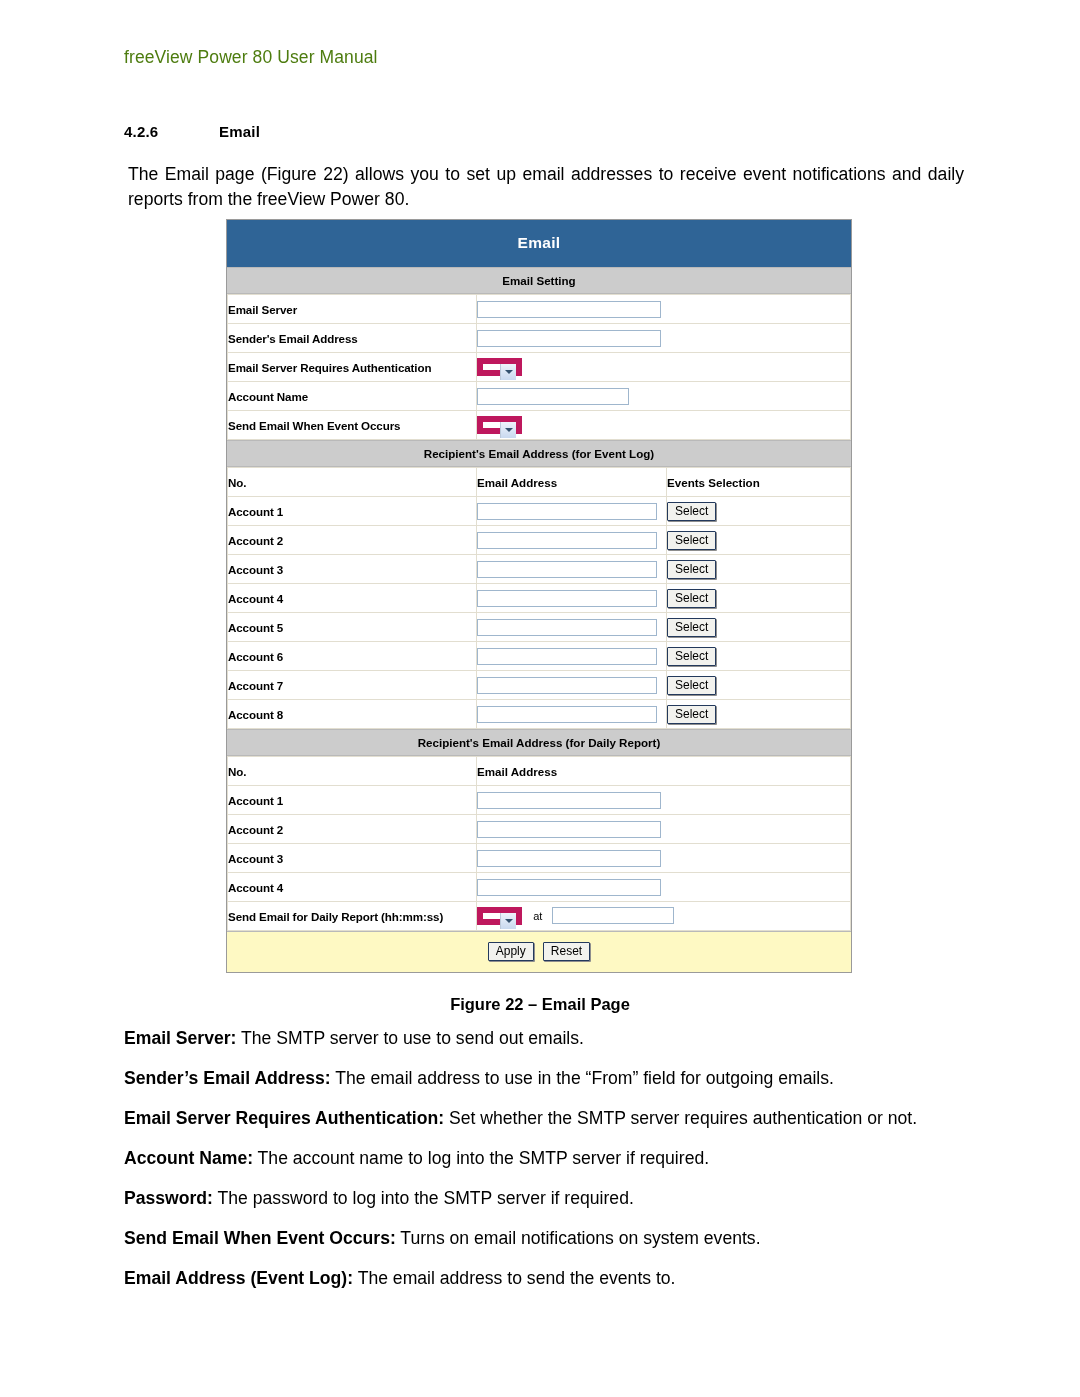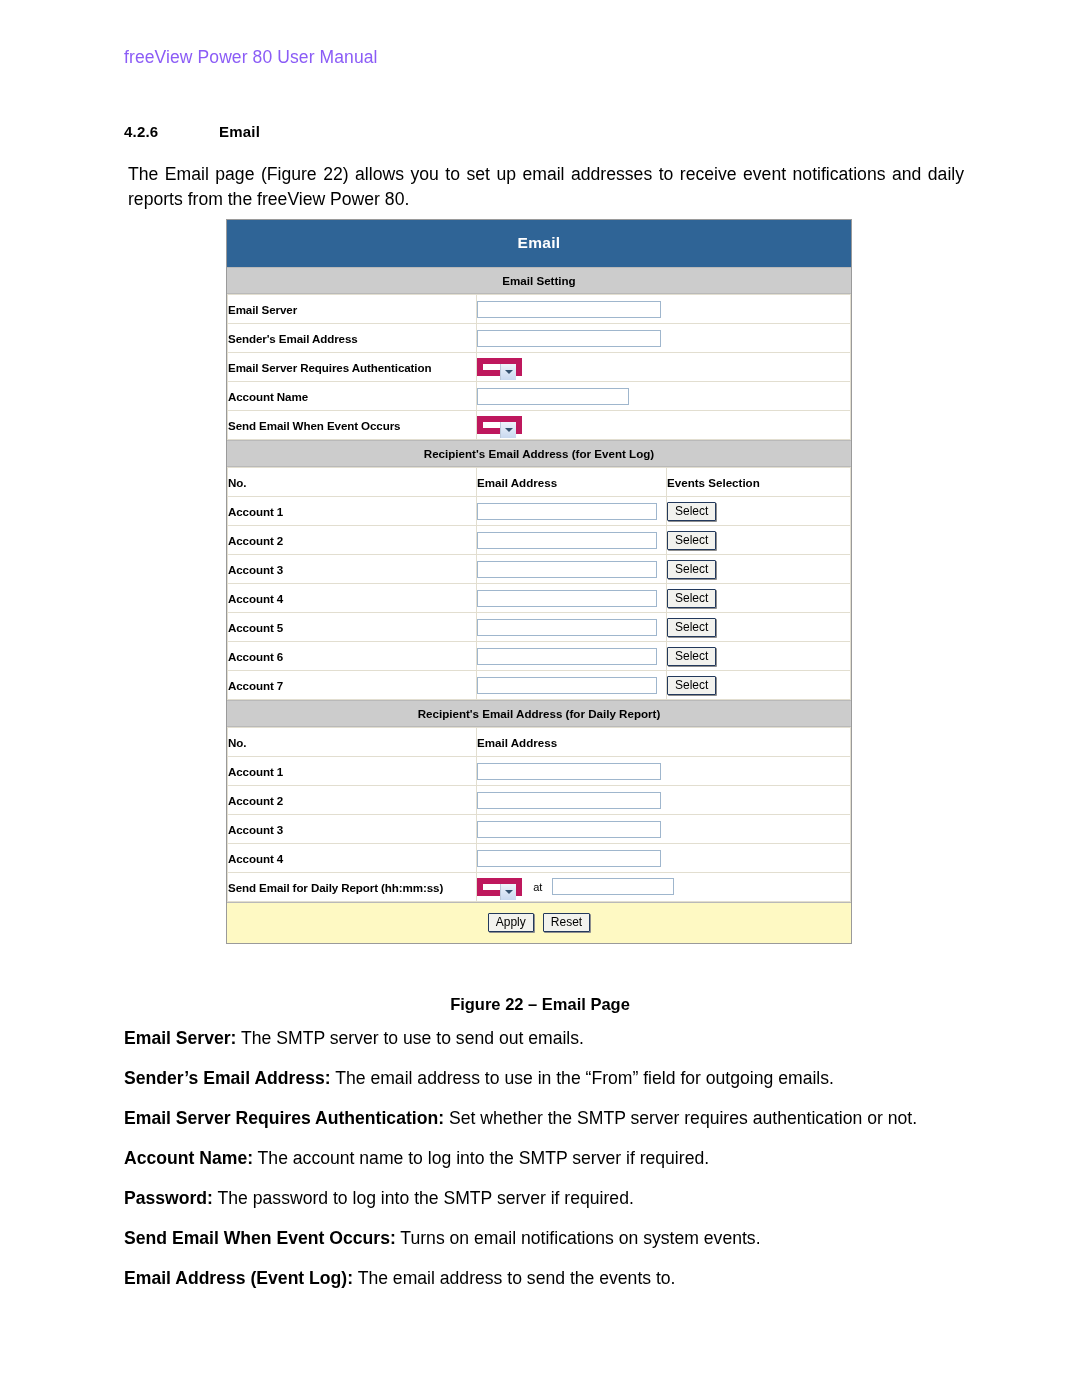--- a/index.html
+++ b/index.html
@@ -20,21 +20,21 @@
     width: 1080px;
     height: 1397px;
     padding: 0;
   }
   .running-head {
     position: absolute;
     left: 124px;
     top: 47px;
     font-size: 17.5px;
     letter-spacing: 0.1px;
-    color: #8b5cf6;
+    color: #4d7c0f;
   }
   .section-head {
     position: absolute;
     left: 124px;
     top: 123px;
     font-size: 15px;
     font-weight: bold;
     letter-spacing: 0.2px;
   }
   .section-num { display: inline-block; width: 95px; }
@@ -291,20 +291,25 @@
       <tr>
         <td class="lbl">Account 6</td>
         <td class="fld"><input class="txt w-email" type="text" value="" style=""></td>
         <td class="ev"><button class="btn">Select</button></td>
       </tr>
       <tr>
         <td class="lbl">Account 7</td>
         <td class="fld"><input class="txt w-email" type="text" value="" style=""></td>
         <td class="ev"><button class="btn">Select</button></td>
       </tr>
+      <tr>
+        <td class="lbl">Account 8</td>
+        <td class="fld"><input class="txt w-email" type="text" value="" style=""></td>
+        <td class="ev"><button class="btn">Select</button></td>
+      </tr>
     </tbody>
       </table>
 
     <div class="sec-head">Recipient's Email Address (for Daily Report)</div>
     <table class="grid">
       <tbody>
           <tr>
         <td class="lbl hdr">No.</td>
         <td class="hdr">Email Address</td>
       </tr>

